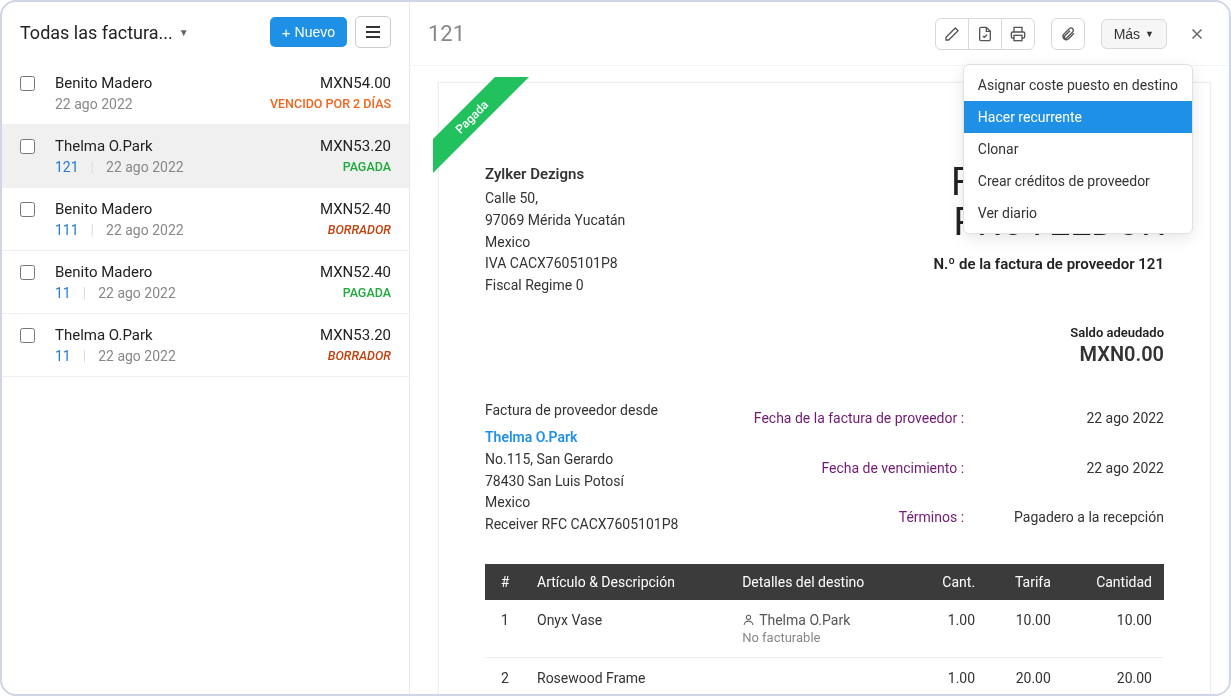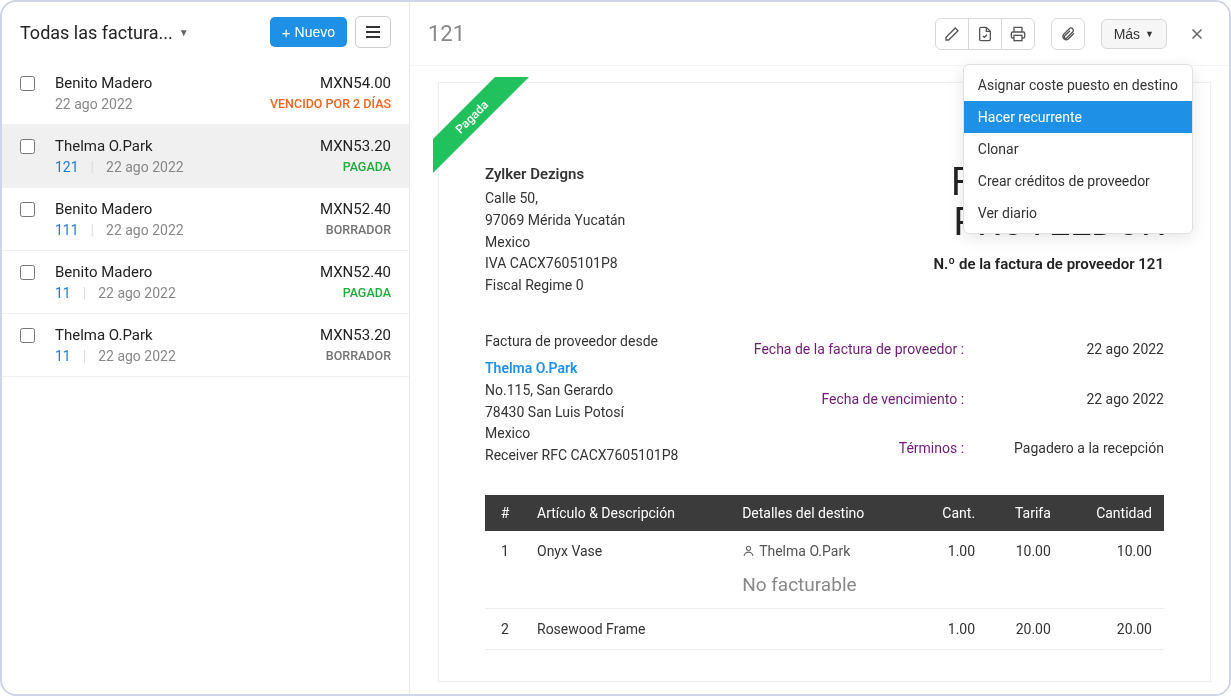--- a/index.html
+++ b/index.html
@@ -27,21 +27,21 @@
 .row-left { display: flex; flex-direction: column; gap: 4px; }
 .row-name { font-size: 15px; color: #222; }
 .row-sub { display: flex; gap: 12px; font-size: 14px; color: #888; align-items: center; }
 .row-sub .num { color: #1e7bd6; }
 .row-sub .sep { color: #ddd; }
 .row-right { text-align: right; display: flex; flex-direction: column; gap: 4px; }
 .row-amt { font-size: 15px; color: #222; }
 .row-status { font-size: 12.5px; font-weight: 500; }
 .st-overdue { color: #f0641e; }
 .st-paid { color: #1eaa3c; }
-.st-draft { color: #737373; }
+.st-draft { color: #c2410c; font-style: italic; }
 
 
 .right-panel { flex: 1; display: flex; flex-direction: column; position: relative; background: #fff; }
 .detail-header { display: flex; align-items: center; justify-content: space-between; padding: 10px 18px; border-bottom: 1px solid #f4f4f4; height: 64px; }
 .detail-id { font-size: 22px; color: #888; }
 .detail-actions { display: flex; gap: 16px; align-items: center; }
 .icon-btn { border: 1px solid #d8d8d8; background: #fff; border-radius: 6px; width: 34px; height: 32px; display: flex; align-items: center; justify-content: center; cursor: pointer; color: #555; }
 .icon-btn svg { width: 16px; height: 16px; }
 .icon-group { display: flex; }
 .icon-group .icon-btn { border-radius: 0; margin-left: -1px; }
@@ -84,21 +84,21 @@
 .items-table { width: 100%; margin-top: 28px; border-collapse: collapse; font-size: 14px; }
 .items-table thead th { background: #3b3b3b; color: #fff; font-weight: 400; padding: 10px 12px; text-align: right; }
 .items-table thead th:first-child { text-align: center; width: 40px; }
 .items-table thead th:nth-child(2) { text-align: left; }
 .items-table thead th:nth-child(3) { text-align: left; }
 .items-table tbody td { padding: 12px 12px; border-bottom: 1px solid #eee; text-align: right; vertical-align: top; }
 .items-table tbody td:first-child { text-align: center; }
 .items-table tbody td:nth-child(2) { text-align: left; }
 .items-table tbody td:nth-child(3) { text-align: left; color: #555; }
 .client-name { display: flex; align-items: center; gap: 4px; }
-.no-bill { color: #888; font-size: 19px; margin-top: 14px; }
+.no-bill { color: #888; font-size: 13px; margin-top: 2px; }
 </style>
 </head>
 <body>
 
 <div class="app">
 
   <div class="left-panel">
     <div class="list-header">
       <div class="list-title">
         <span>Todas las factura...</span>
@@ -282,20 +282,24 @@
                 <div>Fiscal Regime 0</div>
               </div>
           </div>
           <div class="title-block">
             <div class="doc-title">FACTURA DE</div>
             <div class="doc-title">PROVEEDOR</div>
             <div class="doc-num">N.º de la factura de proveedor 121</div>
           </div>
         </div>
 
+        <div class="balance-block">
+          <div class="bal-label">Saldo adeudado</div>
+          <div class="bal-amt">MXN0.00</div>
+        </div>
 
         <div class="meta-section">
           <div class="from-block">
             <div class="from-label">Factura de proveedor desde</div>
             <a href="#" class="vendor-link">Thelma O.Park</a>
             <div id="from-lines">
                 <div>No.115, San Gerardo</div>
                 <div>78430  San Luis Potosí</div>
                 <div>Mexico</div>
                 <div>Receiver RFC CACX7605101P8</div>

